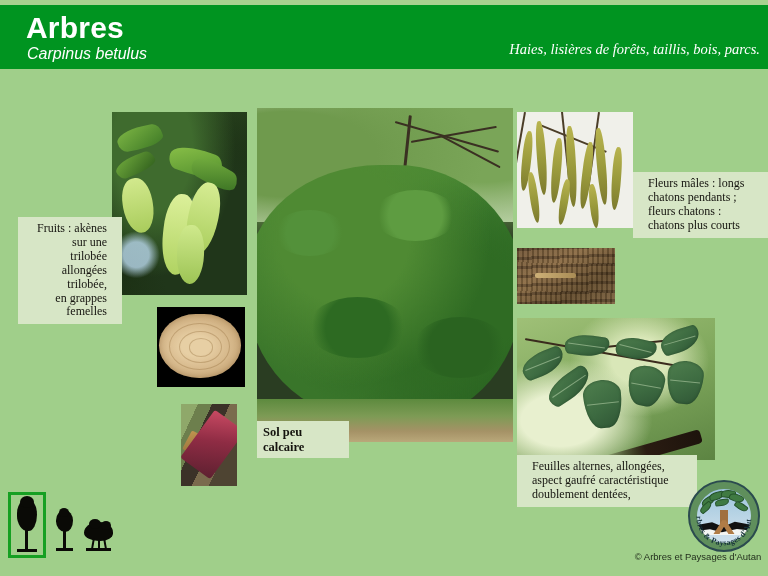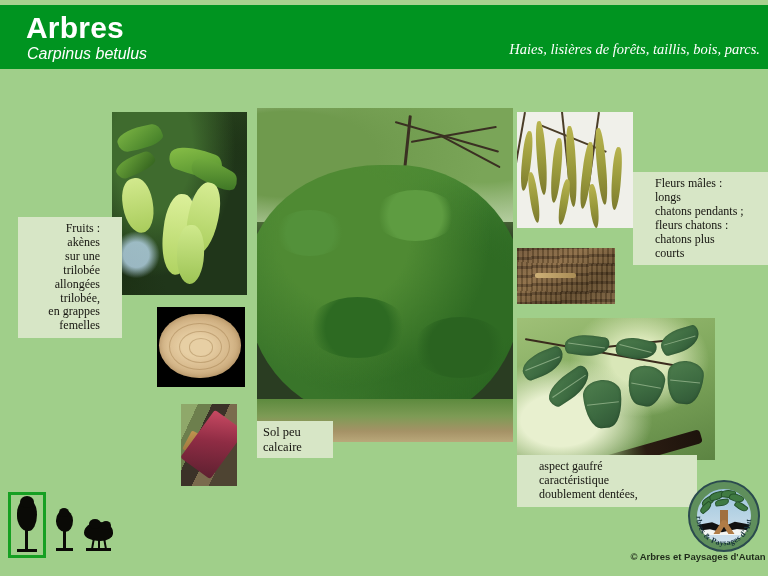--- a/index.html
+++ b/index.html
@@ -166,30 +166,30 @@
     transform:rotate(-16deg);border-radius:4px;
   }
 
   
   .caption{
     position:absolute;
     background:#d7e6c6;
     font-family:"Liberation Serif", serif;
     color:#15140f;
     line-height:1.16;
-    padding:5px 22px;
+    padding:5px 15px;
     box-sizing:border-box;
   }
   #cap-fruits{
     left:18px;top:217px;width:104px;
     font-size:12px;text-align:right;
   }
   #cap-sol{
-    left:257px;top:421px;width:76px;
-    font-size:12.5px;text-align:left;padding:4px 6px;
+    left:257px;top:421px;width:92px;
+    font-size:12.5px;text-align:left;padding:4px 6px;font-weight:bold;
   }
   #cap-fleurs{
     left:633px;top:172px;width:135px;
     font-size:12px;text-align:left;
   }
   #cap-feuilles{
     left:517px;top:455px;width:180px;
     font-size:12px;text-align:left;
   }
 
@@ -247,21 +247,20 @@
     font-family:"Liberation Serif", serif;
     font-size:8.4px;font-weight:bold;fill:#14303a;
     letter-spacing:.3px;
   }
   #copyright{
     position:absolute;left:628px;top:551px;width:140px;
     text-align:center;
     font-family:"Liberation Sans", sans-serif;
     font-size:9.5px;color:#1f2b1a;
     white-space:nowrap;
-    font-weight:bold;
   }
 </style>
 </head>
 <body>
 
 <div id="top-strip"></div>
 
 <div id="header-band"></div>
 <div id="header-title">Arbres</div>
 <div id="header-subtitle">Carpinus betulus</div>
@@ -374,20 +373,21 @@
 <div class="caption" id="cap-sol">Sol peu calcaire</div>
 
 <div class="caption" id="cap-fleurs">
   <div>Fleurs mâles : longs</div>
   <div>chatons pendants ;</div>
   <div>fleurs chatons :</div>
   <div>chatons plus courts</div>
 </div>
 
 <div class="caption" id="cap-feuilles">
+  <div>Feuilles alternes, allongées,</div>
   <div>aspect gaufré caractéristique</div>
   <div>doublement dentées,</div>
 </div>
 
 <div id="tree-icons">
 
   <div class="silhouette" style="left:0;top:0;width:38px;height:66px;">
     <div id="icon-box"></div>
     <div class="sil-crown" style="left:9px;top:7px;width:20px;height:32px;border-radius:52% 48% 44% 56%/46% 50% 54% 50%;"></div>
     <div class="sil-crown" style="left:12px;top:4px;width:14px;height:12px;border-radius:50%;"></div>

